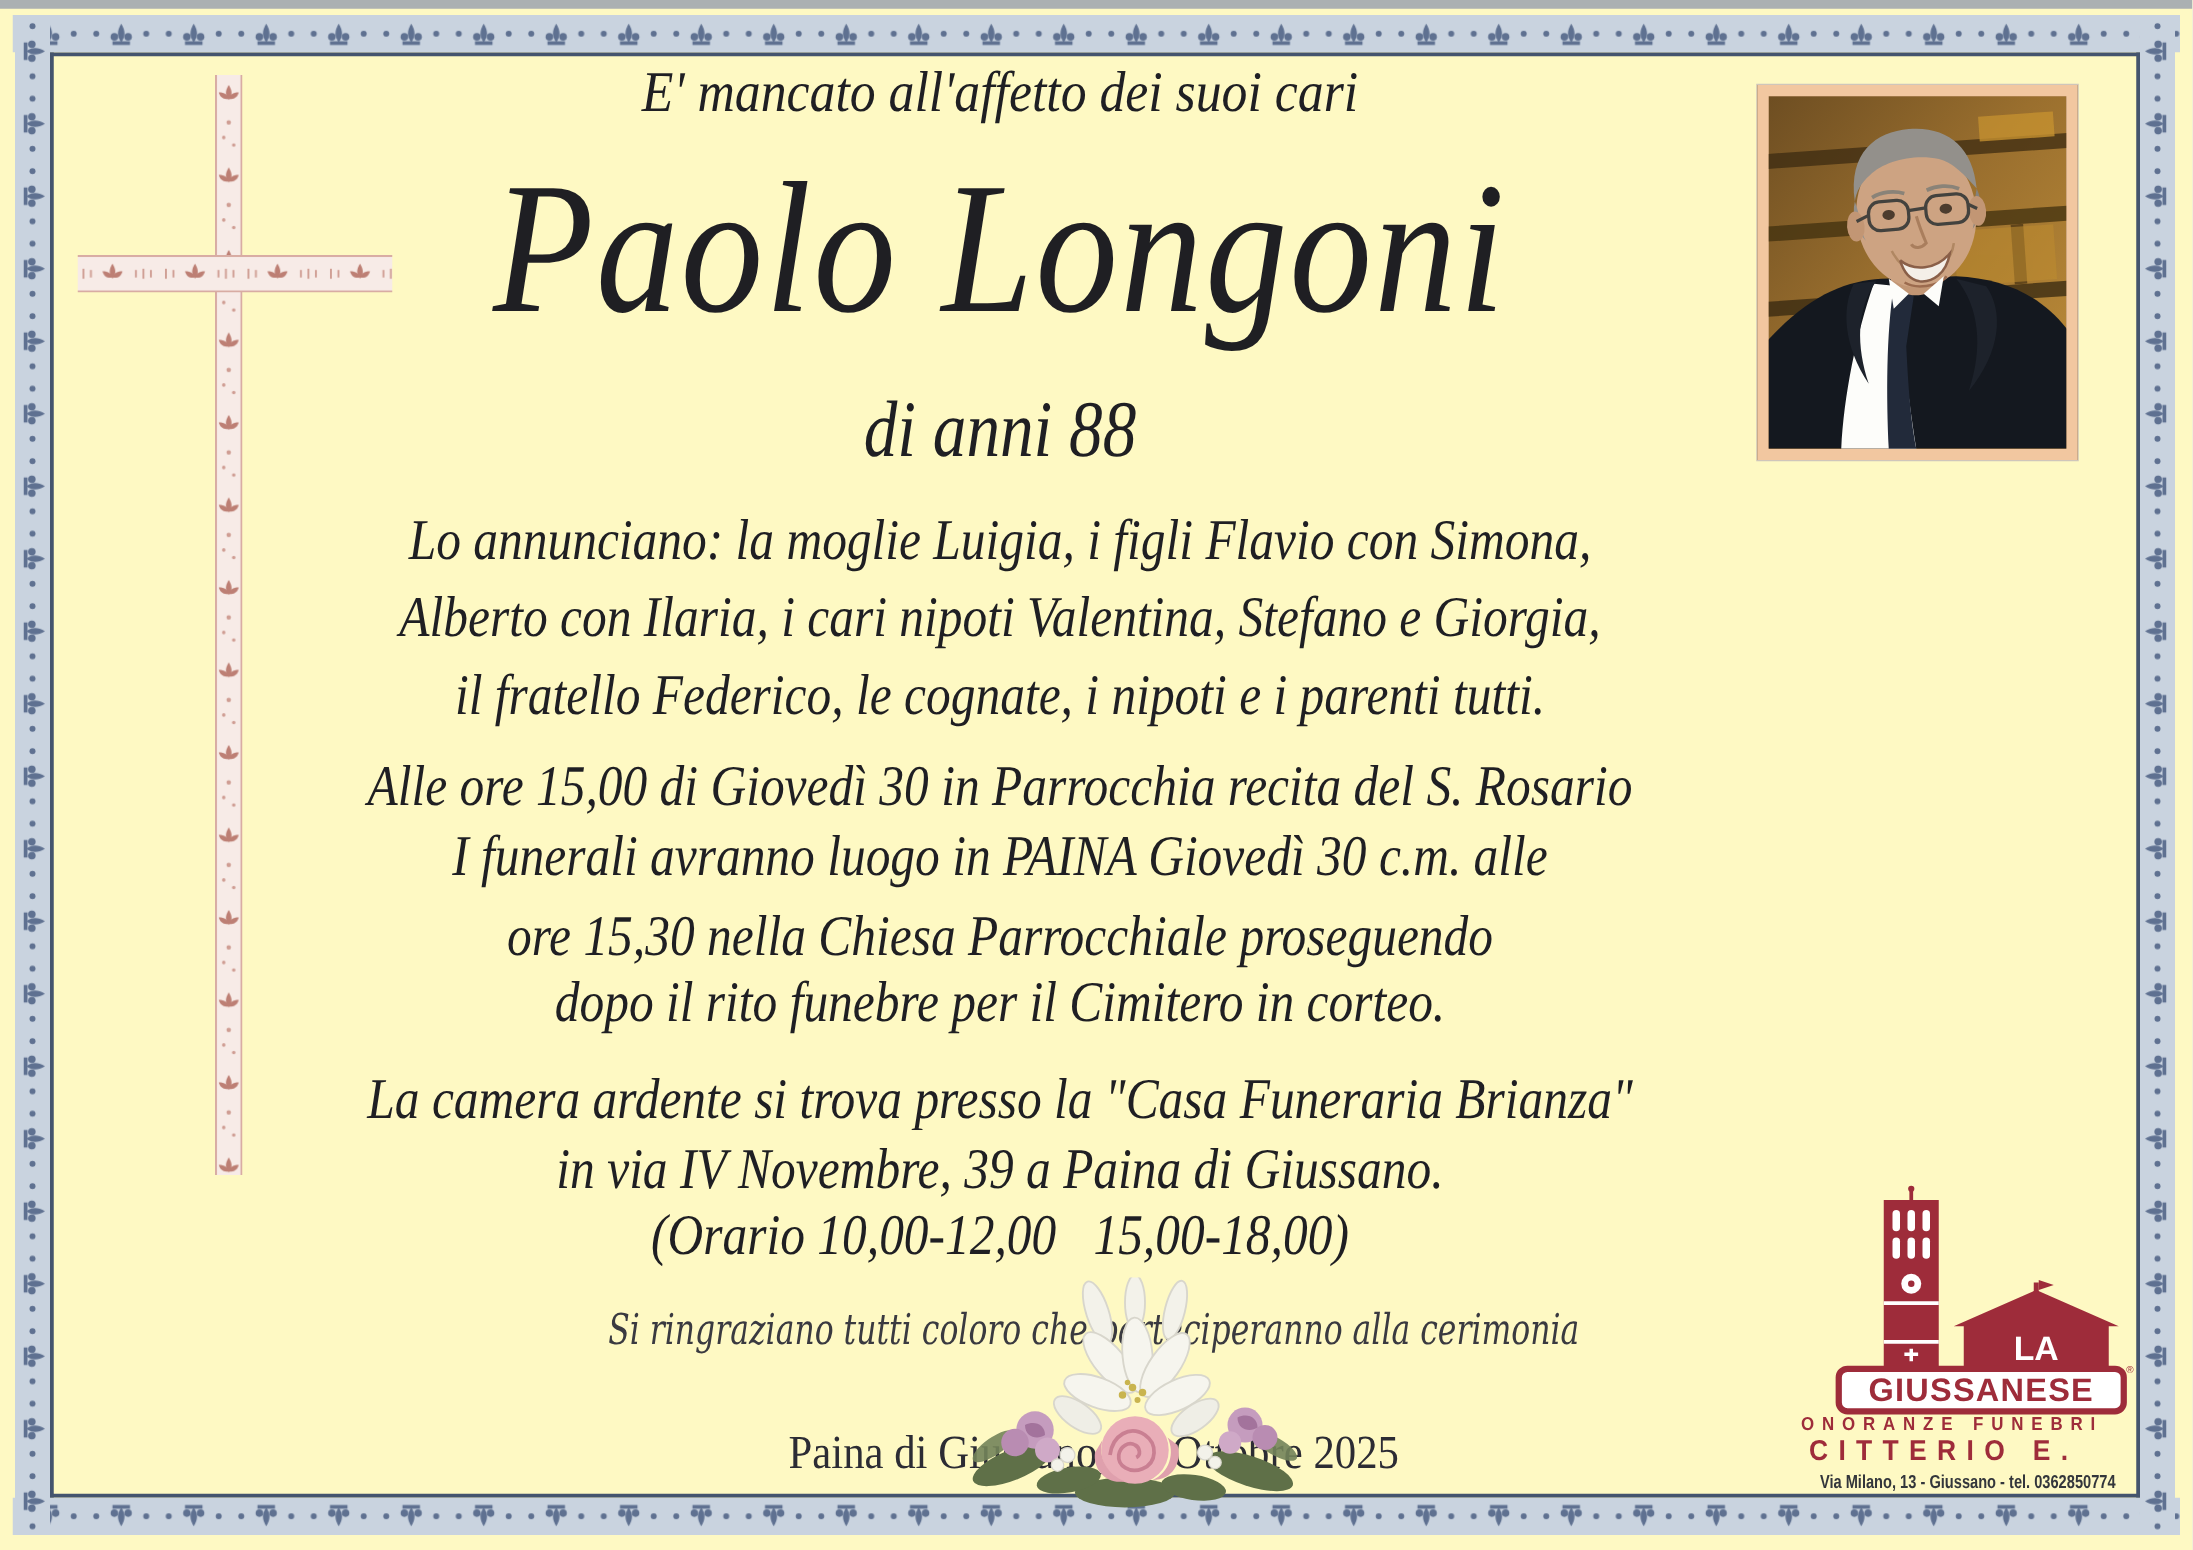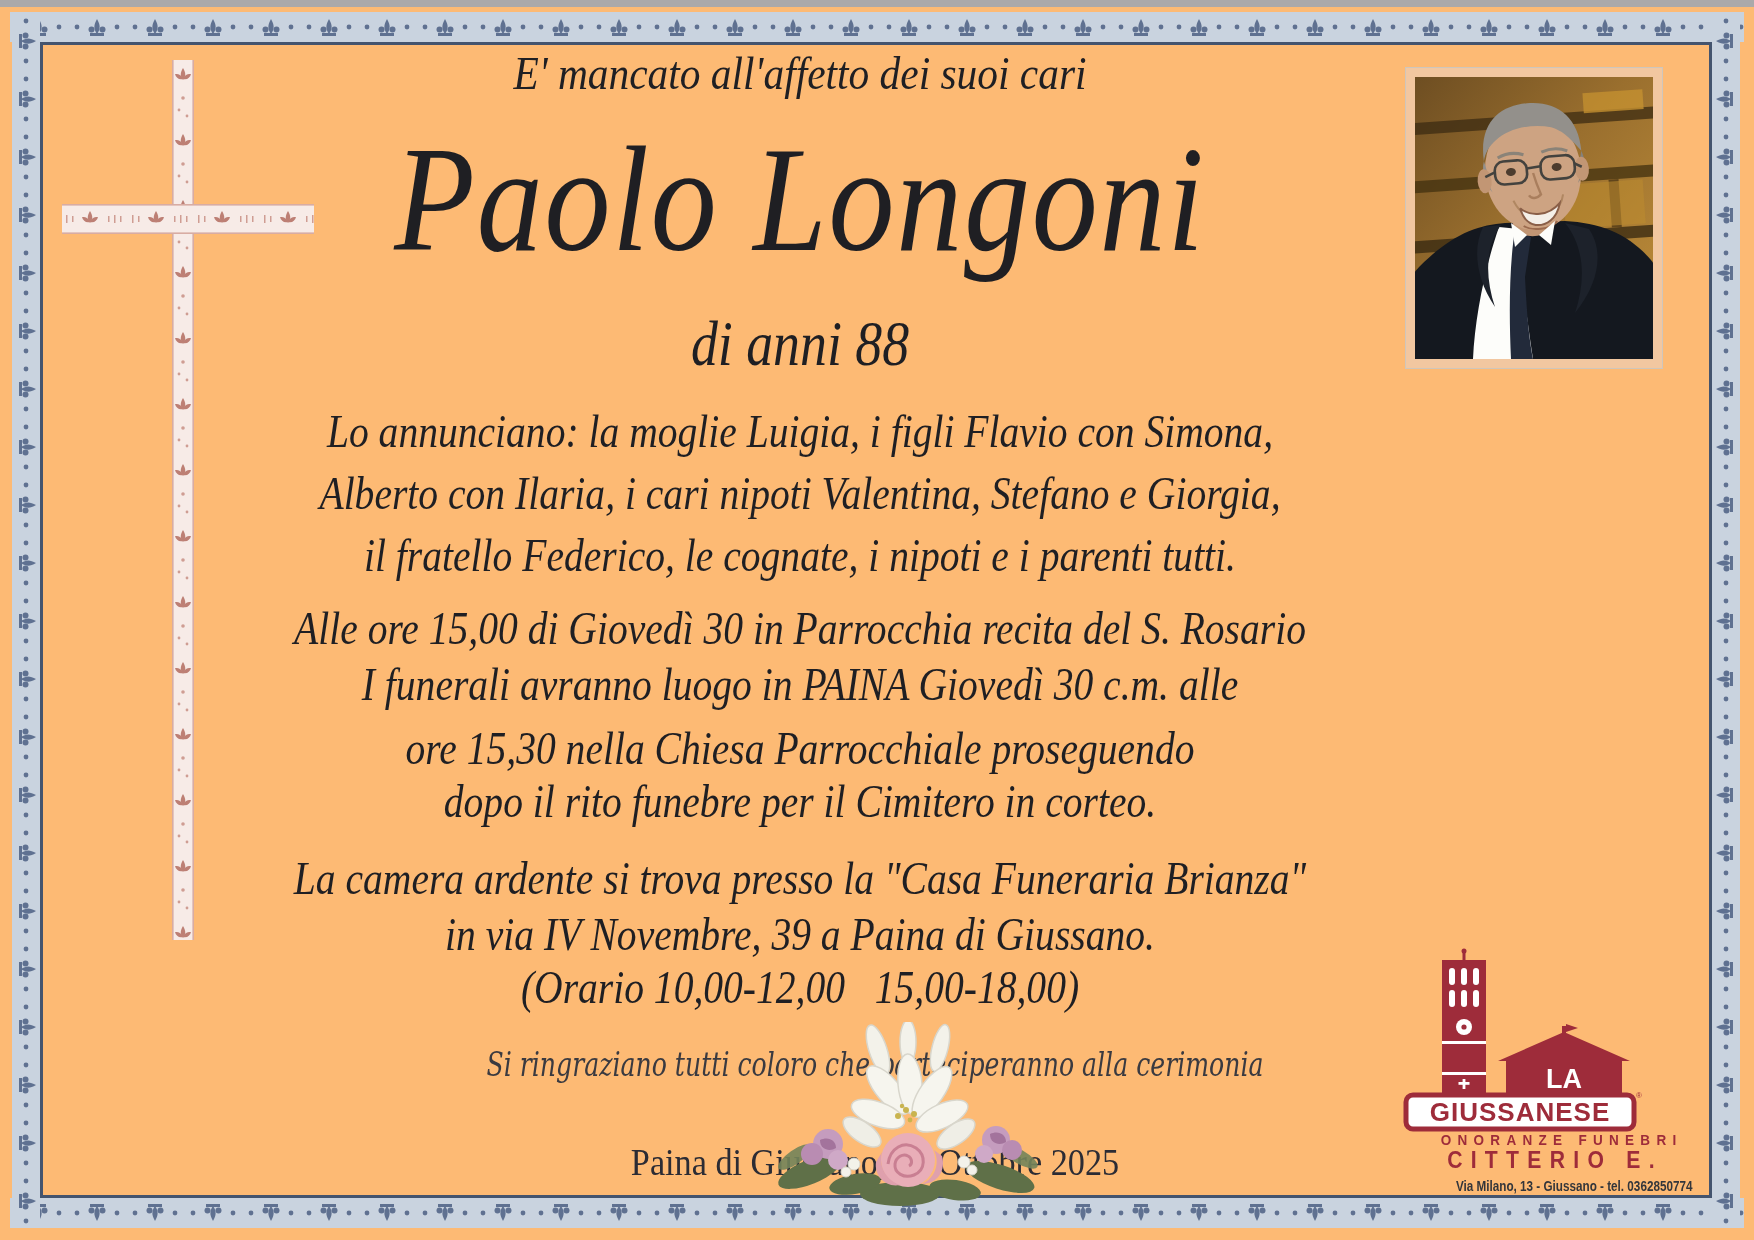--- a/index.html
+++ b/index.html
@@ -1,17 +1,17 @@
 <!DOCTYPE html>
 <html><head>
 <meta charset="utf-8">
 <style>
   html,body{margin:0;padding:0;background:#e8e8e8;}
   .card{
-    position:relative;width:1754px;height:1240px;background:#fdba74;
+    position:relative;width:1754px;height:1240px;background:#fef9c3;
     overflow:hidden;font-family:"Liberation Serif",serif;color:#1f1f23;
     margin:0 auto;
   }
   
   .scan-strip{position:absolute;left:0;top:0;width:100%;height:7px;background:#a2a7b0;opacity:.9;z-index:7;}
 
   
   .bband{position:absolute;z-index:1;}
   .bband svg{display:block;width:100%;height:100%;}
   .bband.top{left:10px;right:10px;top:12px;height:30px;}
@@ -55,21 +55,21 @@
     font-family:"DejaVu Serif",serif;font-style:italic;font-size:34px;
     color:#3a3a40;transform:scaleX(.74);white-space:nowrap;z-index:4;
   }
   .dateline{
     position:absolute;left:90px;width:1570px;text-align:center;top:1140px;
     font-size:38px;font-style:normal;color:#2c2c34;transform:scaleX(.9);
     white-space:nowrap;z-index:4;
   }
 
   
-  .logo-svg{position:absolute;left:1394px;top:948px;width:250px;height:185px;z-index:4;}
+  .logo-svg{position:absolute;left:1459px;top:948px;width:250px;height:185px;z-index:4;}
   .logo-svg svg{display:block;width:100%;height:100%;}
   .logo-text{position:absolute;left:1428px;width:254px;text-align:center;
     font-family:"Liberation Sans",sans-serif;z-index:4;white-space:nowrap;}
   .onoranze{top:1131px;font-size:15px;letter-spacing:7px;color:#9e2c3a;transform:scaleX(.9);font-weight:bold;}
   .citterio{top:1147px;font-size:23px;letter-spacing:9px;color:#9e2c3a;font-weight:bold;transform:scaleX(.92);}
   .addr{top:1177px;font-size:15px;font-weight:bold;color:#33363b;transform:scaleX(.78);}
 
   
   .flowers{position:absolute;left:750px;top:1022px;width:310px;height:190px;z-index:6;}
   .flowers svg{display:block;width:100%;height:100%;}

